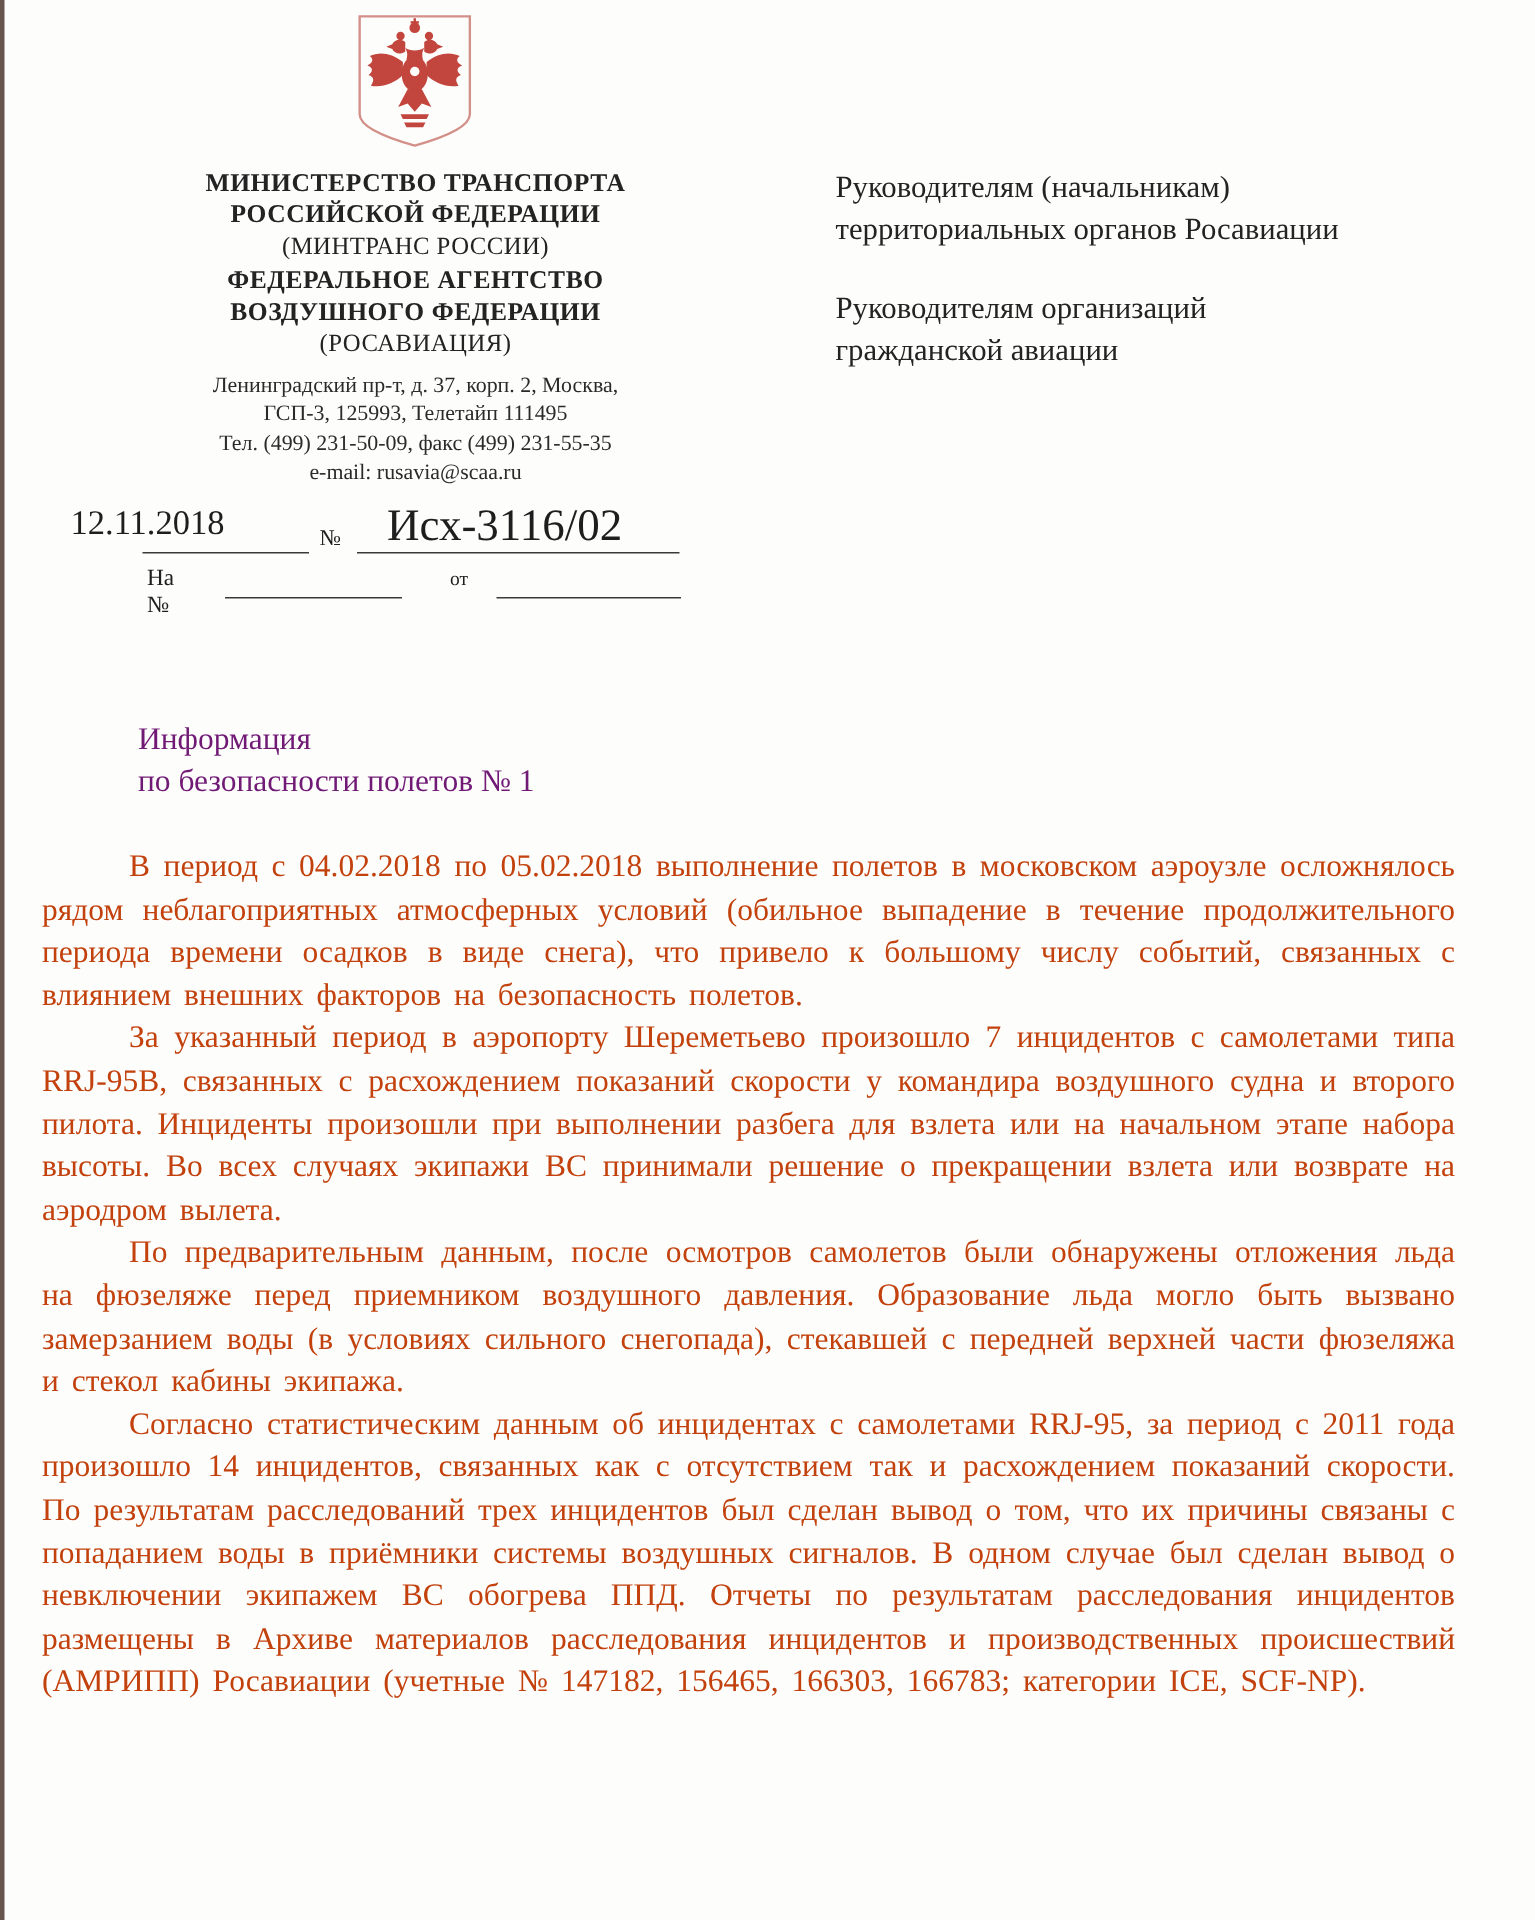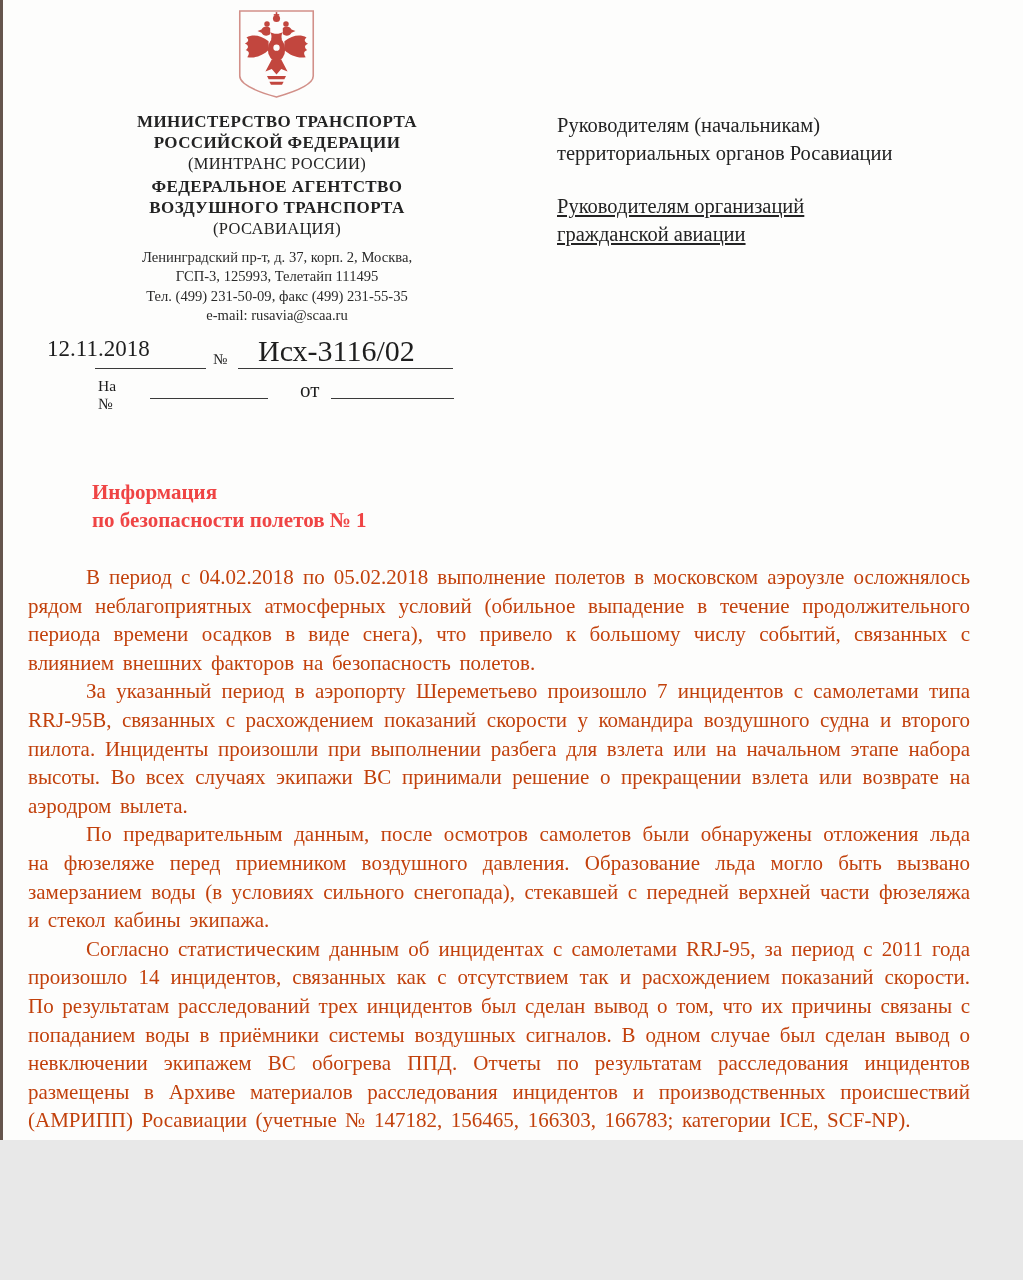--- a/index.html
+++ b/index.html
@@ -1,20 +1,20 @@
 <!DOCTYPE html>
 <html lang="ru"><head>
 <meta charset="utf-8">
 <style>
   * { margin: 0; padding: 0; box-sizing: border-box; }
   html, body { background: #e8e8e8; }
   .page {
     position: relative;
     width: 1023px;
-    height: 1140px;
+    height: 1280px;
     margin: 0 auto;
     background: #fdfdfc;
     color: #1e1e1e;
     font-family: "Liberation Serif", "DejaVu Serif", serif;
     overflow: hidden;
   }
   .scan-edge {
     position: absolute;
     left: 0; top: 0;
     width: 3px; height: 1280px;
@@ -39,41 +39,41 @@
   .agency-gap      { margin-top: 3px; }
   .address-block   { margin-top: 9px; font-size: 14.6px; line-height: 19.4px; color: #2a2a2a; }
   .recipients {
     position: absolute;
     left: 557px; top: 112px;
     width: 430px;
     font-size: 20.5px;
     line-height: 27.5px;
     color: #232323;
   }
-  .recipient-group + .recipient-group { margin-top: 26px; text-decoration: underline; }
+  .recipient-group + .recipient-group { margin-top: 26px; }
   
   .ref-block { position: absolute; left: 0; top: 0; }
   .ref-date   { position: absolute; left: 47px;  top: 336px; font-size: 23px; }
   .ref-no-lbl { position: absolute; left: 213px; top: 351px; font-size: 15px; }
   .ref-number { position: absolute; left: 258px; top: 334px; font-size: 30px; }
   .ref-reply-lbl { position: absolute; left: 98px;  top: 377px; font-size: 15.5px; }
-  .ref-from-lbl  { position: absolute; left: 300px; top: 378px; font-size: 21px; }
+  .ref-from-lbl  { position: absolute; left: 300px; top: 378px; font-size: 13px; }
   .rule { position: absolute; height: 0; border-bottom: 1.6px solid #3a3a3a; }
   .rule-1 { left: 95px;  top: 368px; width: 111px; }
   .rule-2 { left: 238px; top: 368px; width: 215px; }
   .rule-3 { left: 150px; top: 398px; width: 118px; }
   .rule-4 { left: 331px; top: 398px; width: 123px; }
   
   .doc-title {
     position: absolute;
     left: 92px; top: 478px;
-    font-weight: bold;
+    font-weight: normal;
     font-size: 21px;
     line-height: 28px;
-    color: #ef4444;
+    color: #701a75;
   }
   .body-text {
     position: absolute;
     left: 28px; top: 563px;
     width: 942px;
     font-size: 21px;
     line-height: 28.6px;
     text-align: justify;
     word-spacing: .16em;
     color: #c2410c;
@@ -110,21 +110,21 @@
       </g>
       <circle cx="50" cy="50" r="4" fill="#fdfdfc"></circle>
     </svg>
   </div>
 
   <div class="org-block">
     <div class="org-line-bold">МИНИСТЕРСТВО ТРАНСПОРТА</div>
     <div class="org-line-bold">РОССИЙСКОЙ ФЕДЕРАЦИИ</div>
     <div class="org-line-plain">(МИНТРАНС РОССИИ)</div>
     <div class="org-line-bold agency-gap">ФЕДЕРАЛЬНОЕ АГЕНТСТВО</div>
-    <div class="org-line-bold">ВОЗДУШНОГО ТРАНСПОРТА</div>
+    <div class="org-line-bold">ВОЗДУШНОГО ФЕДЕРАЦИИ</div>
     <div class="org-line-plain">(РОСАВИАЦИЯ)</div>
     <div class="address-block">
       <div>Ленинградский пр-т, д. 37, корп. 2, Москва,</div>
       <div>ГСП-3, 125993, Телетайп 111495</div>
       <div>Тел. (499) 231-50-09, факс (499) 231-55-35</div>
       <div>e-mail: rusavia@scaa.ru</div>
     </div>
   </div>
 
   <div class="recipients">

